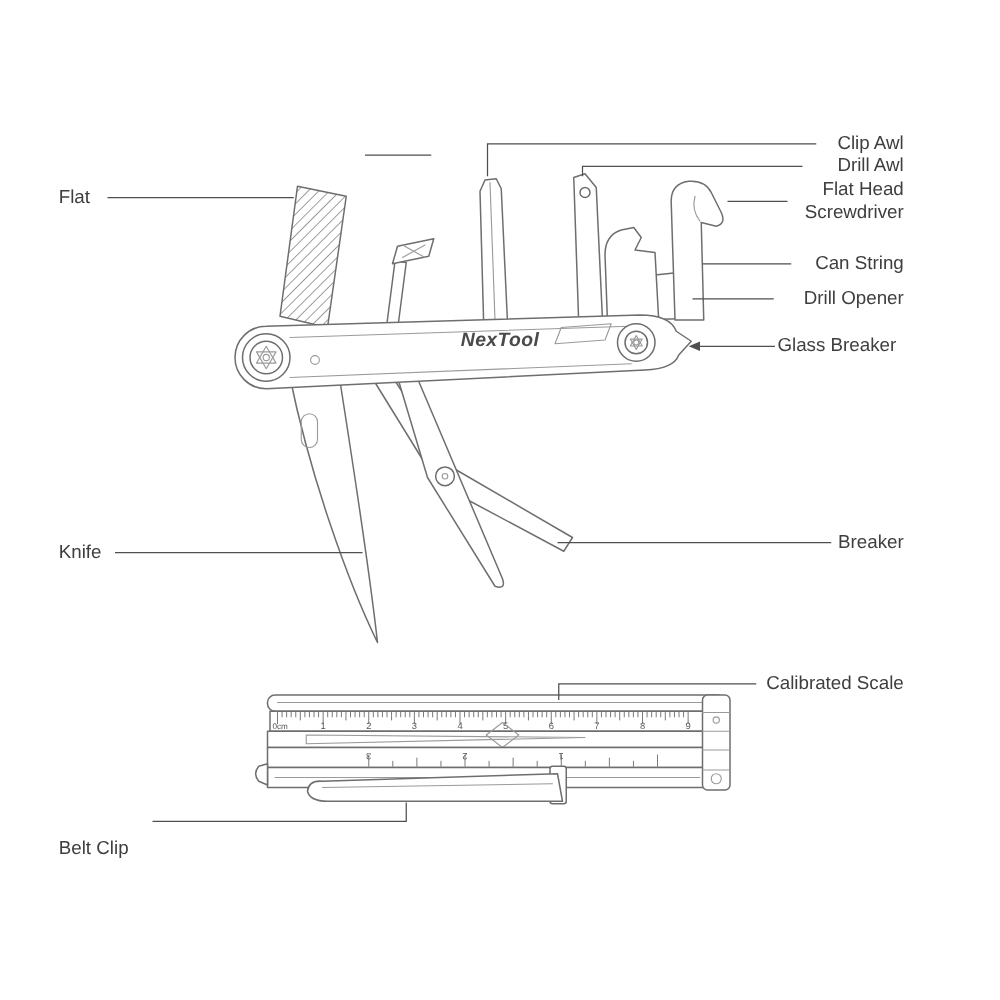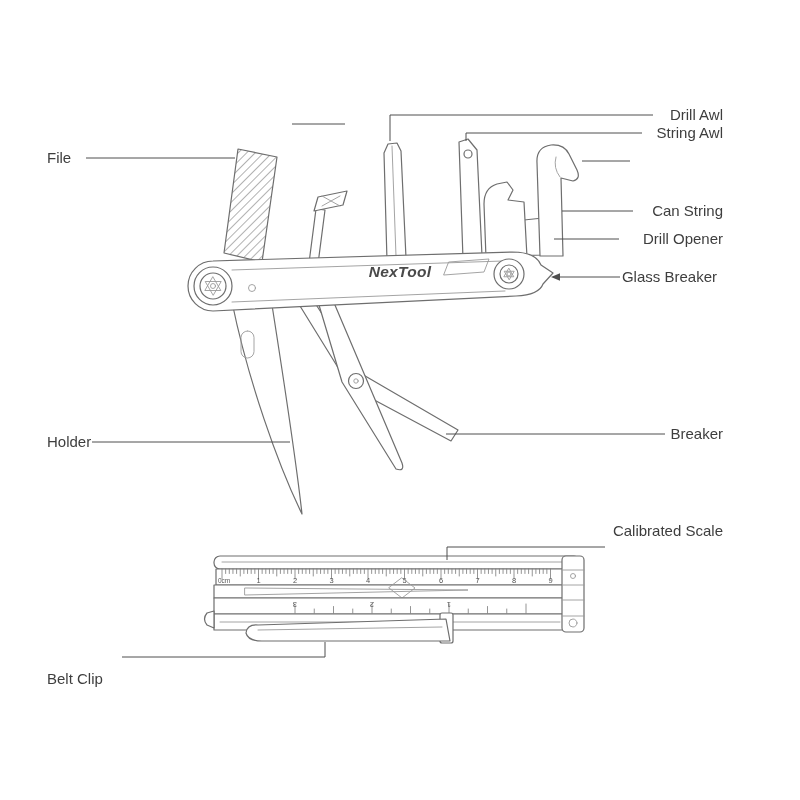--- a/index.html
+++ b/index.html
@@ -269,25 +269,26 @@
       <path class="leader" d="M630 161 H582"></path>
       <path class="leader" d="M633 211 H562"></path>
       <path class="leader" d="M619 239 H554"></path>
       <path class="leader" d="M620 277 H560"></path>
       <polygon class="arrowhead" points="551,277 560,273.2 560,280.8"></polygon>
       <path class="leader" d="M665 434 H446"></path>
       <path class="leader" d="M605 547 H447 V560"></path>
     </g>
   </svg>
 
-  <div class="label" style="left:47px;top:148px">File</div>
-  <div class="label" style="left:47px;top:432px">Holder</div>
+  <div class="label" style="left:47px;top:148px">Flat</div>
+  <div class="label" style="left:47px;top:432px">Knife</div>
   <div class="label" style="left:47px;top:669px">Belt Clip</div>
 
-  <div class="label label-right" style="right:77px;top:105px">Drill Awl</div>
-  <div class="label label-right" style="right:77px;top:123px">String Awl</div>
+  <div class="label label-right" style="right:77px;top:105px">Clip Awl</div>
+  <div class="label label-right" style="right:77px;top:123px">Drill Awl</div>
+  <div class="label label-right label-wrap" style="right:77px;top:143px;width:100px">Flat Head Screwdriver</div>
   <div class="label label-right" style="right:77px;top:201px">Can String</div>
   <div class="label label-right" style="right:77px;top:229px">Drill Opener</div>
   <div class="label label-right" style="right:83px;top:267px">Glass Breaker</div>
   <div class="label label-right" style="right:77px;top:424px">Breaker</div>
-  <div class="label label-right" style="right:77px;top:521px">Calibrated Scale</div>
+  <div class="label label-right" style="right:77px;top:537px">Calibrated Scale</div>
 
 </div>
 
 </body></html>

